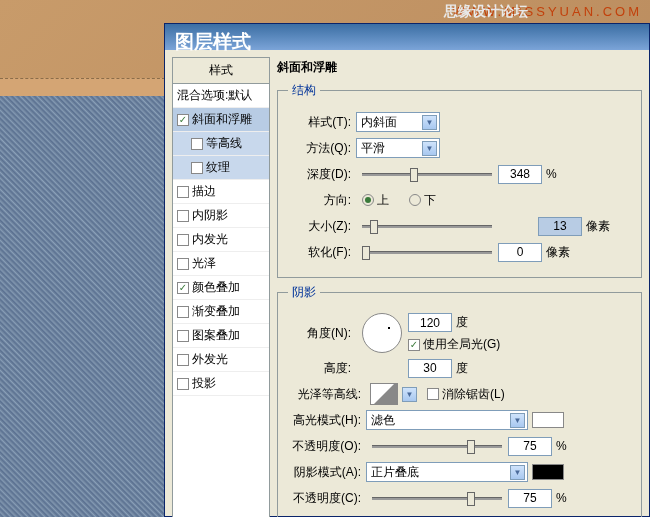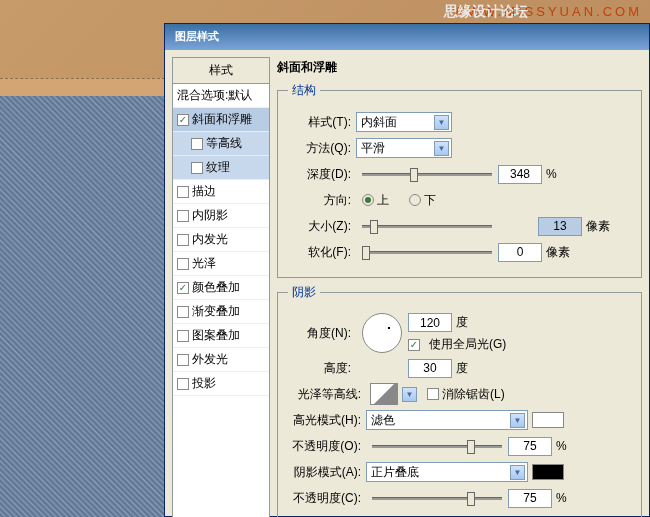--- a/index.html
+++ b/index.html
@@ -2,38 +2,38 @@
 <html><head>
 <meta charset="utf-8">
 <style>
 * { box-sizing: border-box; margin: 0; padding: 0; font-family: "SimSun", "Microsoft YaHei", sans-serif; font-size: 12px; }
 body { width: 650px; height: 517px; background: linear-gradient(135deg, #c89b6a 0%, #b5865a 100%); position: relative; overflow: hidden; }
 .denim { position: absolute; left: 0; top: 90px; width: 165px; height: 427px; background: repeating-linear-gradient(45deg, #7a8fa8 0px, #5a7090 2px, #8aa0b8 4px); }
 .stitch { position: absolute; left: 0; top: 78px; width: 165px; height: 18px; background: #d4a574; border-top: 1px dashed #8b6d4a; }
 .watermark { position: absolute; top: 4px; right: 8px; color: #c2410c; font-size: 13px; font-family: Arial; letter-spacing: 3px; }
 .watermark-cn { position: absolute; top: 3px; right: 122px; color: #e8e8e8; font-size: 14px; font-weight: bold; }
 .dialog { position: absolute; left: 164px; top: 23px; width: 486px; height: 494px; background: #ece9d8; border: 1px solid #0a246a; }
-.titlebar { height: 26px; background: linear-gradient(#3b6ea3, #7ba4d8); color: #fff; font-weight: bold; padding: 5px 10px; font-size: 11px; }
+.titlebar { height: 26px; background: linear-gradient(#3b6ea3, #7ba4d8); color: #fff; font-weight: bold; padding: 5px 10px; font-size: 19px; }
 .dialog-body { display: flex; padding: 7px; gap: 7px; }
 .styles-panel { width: 98px; border: 1px solid #919b9c; background: #fff; }
 .styles-header { background: #ece9d8; border-bottom: 1px solid #919b9c; padding: 4px 6px; text-align: center; }
 .styles-list { }
 .style-item { padding: 3px 4px; border-bottom: 1px solid #eee; display: flex; align-items: center; gap: 3px; cursor: pointer; text-align: center; }
 .style-item.indent { padding-left: 18px; }
 .style-item.active { background: #b8cce4; }
 .style-item.sub-active { background: #c8d8ec; }
 .ck { width: 12px; height: 12px; border: 1px solid #888; background: #fff; display: inline-flex; align-items: center; justify-content: center; font-size: 10px; color: #3a7a3a; }
 .ck.checked::before { content: "✓"; }
 .right-panel { flex: 1; }
 fieldset { border: 1px solid #919b9c; padding: 8px 10px 10px; margin-bottom: 6px; }
 legend { padding: 0 4px; color: #003399; }
 .section-title { font-weight: bold; padding: 2px 0 6px; }
 .row { display: flex; align-items: center; margin: 4px 0; min-height: 22px; }
 .lbl { width: 68px; text-align: right; padding-right: 5px; }
-.sel { width: 96px; height: 20px; border: 1px solid #7f9db9; background: #fff; display: flex; align-items: center; justify-content: space-between; padding: 0 2px 0 4px; }
+.sel { width: 84px; height: 20px; border: 1px solid #7f9db9; background: #fff; display: flex; align-items: center; justify-content: space-between; padding: 0 2px 0 4px; }
 .sel.wide { width: 162px; }
 .dd { width: 15px; height: 15px; background: linear-gradient(#cfe3fb,#a8c8f0); border: 1px solid #7f9db9; display: flex; align-items: center; justify-content: center; font-size: 8px; color: #4a6a9a; }
 .slider { flex: 1; max-width: 130px; height: 18px; position: relative; margin: 0 6px; }
 .slider-track { position: absolute; top: 8px; left: 0; right: 0; height: 3px; background: #999; border-top: 1px solid #666; }
 .slider-thumb { position: absolute; top: 3px; width: 8px; height: 14px; background: #ece9d8; border: 1px solid #666; }
 .inp { width: 44px; height: 19px; border: 1px solid #7f9db9; background: #fff; padding: 0 3px; text-align: center; }
 .inp.hl { background: #b8cce4; margin-left: 40px; }
 .unit { padding-left: 4px; }
 .radio { width: 12px; height: 12px; border: 1px solid #888; border-radius: 50%; margin: 0 3px 0 6px; display: inline-flex; align-items: center; justify-content: center; }
 .radio.on::before { content: ""; width: 6px; height: 6px; background: #3a7a3a; border-radius: 50%; }
@@ -174,21 +174,21 @@
         <div class="row">
           <span class="lbl">角度(N):</span>
           <div class="angle-cir"></div>
           <div style="display:flex;flex-direction:column;gap:4px">
             <div style="display:flex;align-items:center">
               <input class="inp" value="120" style="">
               <span class="unit">度</span>
             </div>
             <div style="display:flex;align-items:center">
               <span class="ck checked"></span>
-              <span style="padding-left:9px">使用全局光(G)</span>
+              <span style="padding-left:3px">使用全局光(G)</span>
             </div>
           </div>
         </div>
         <div class="row">
           <span class="lbl">高度:</span>
           <span style="width:52px"></span>
           <input class="inp" value="30" style="">
           <span class="unit">度</span>
         </div>
         <div class="row">

